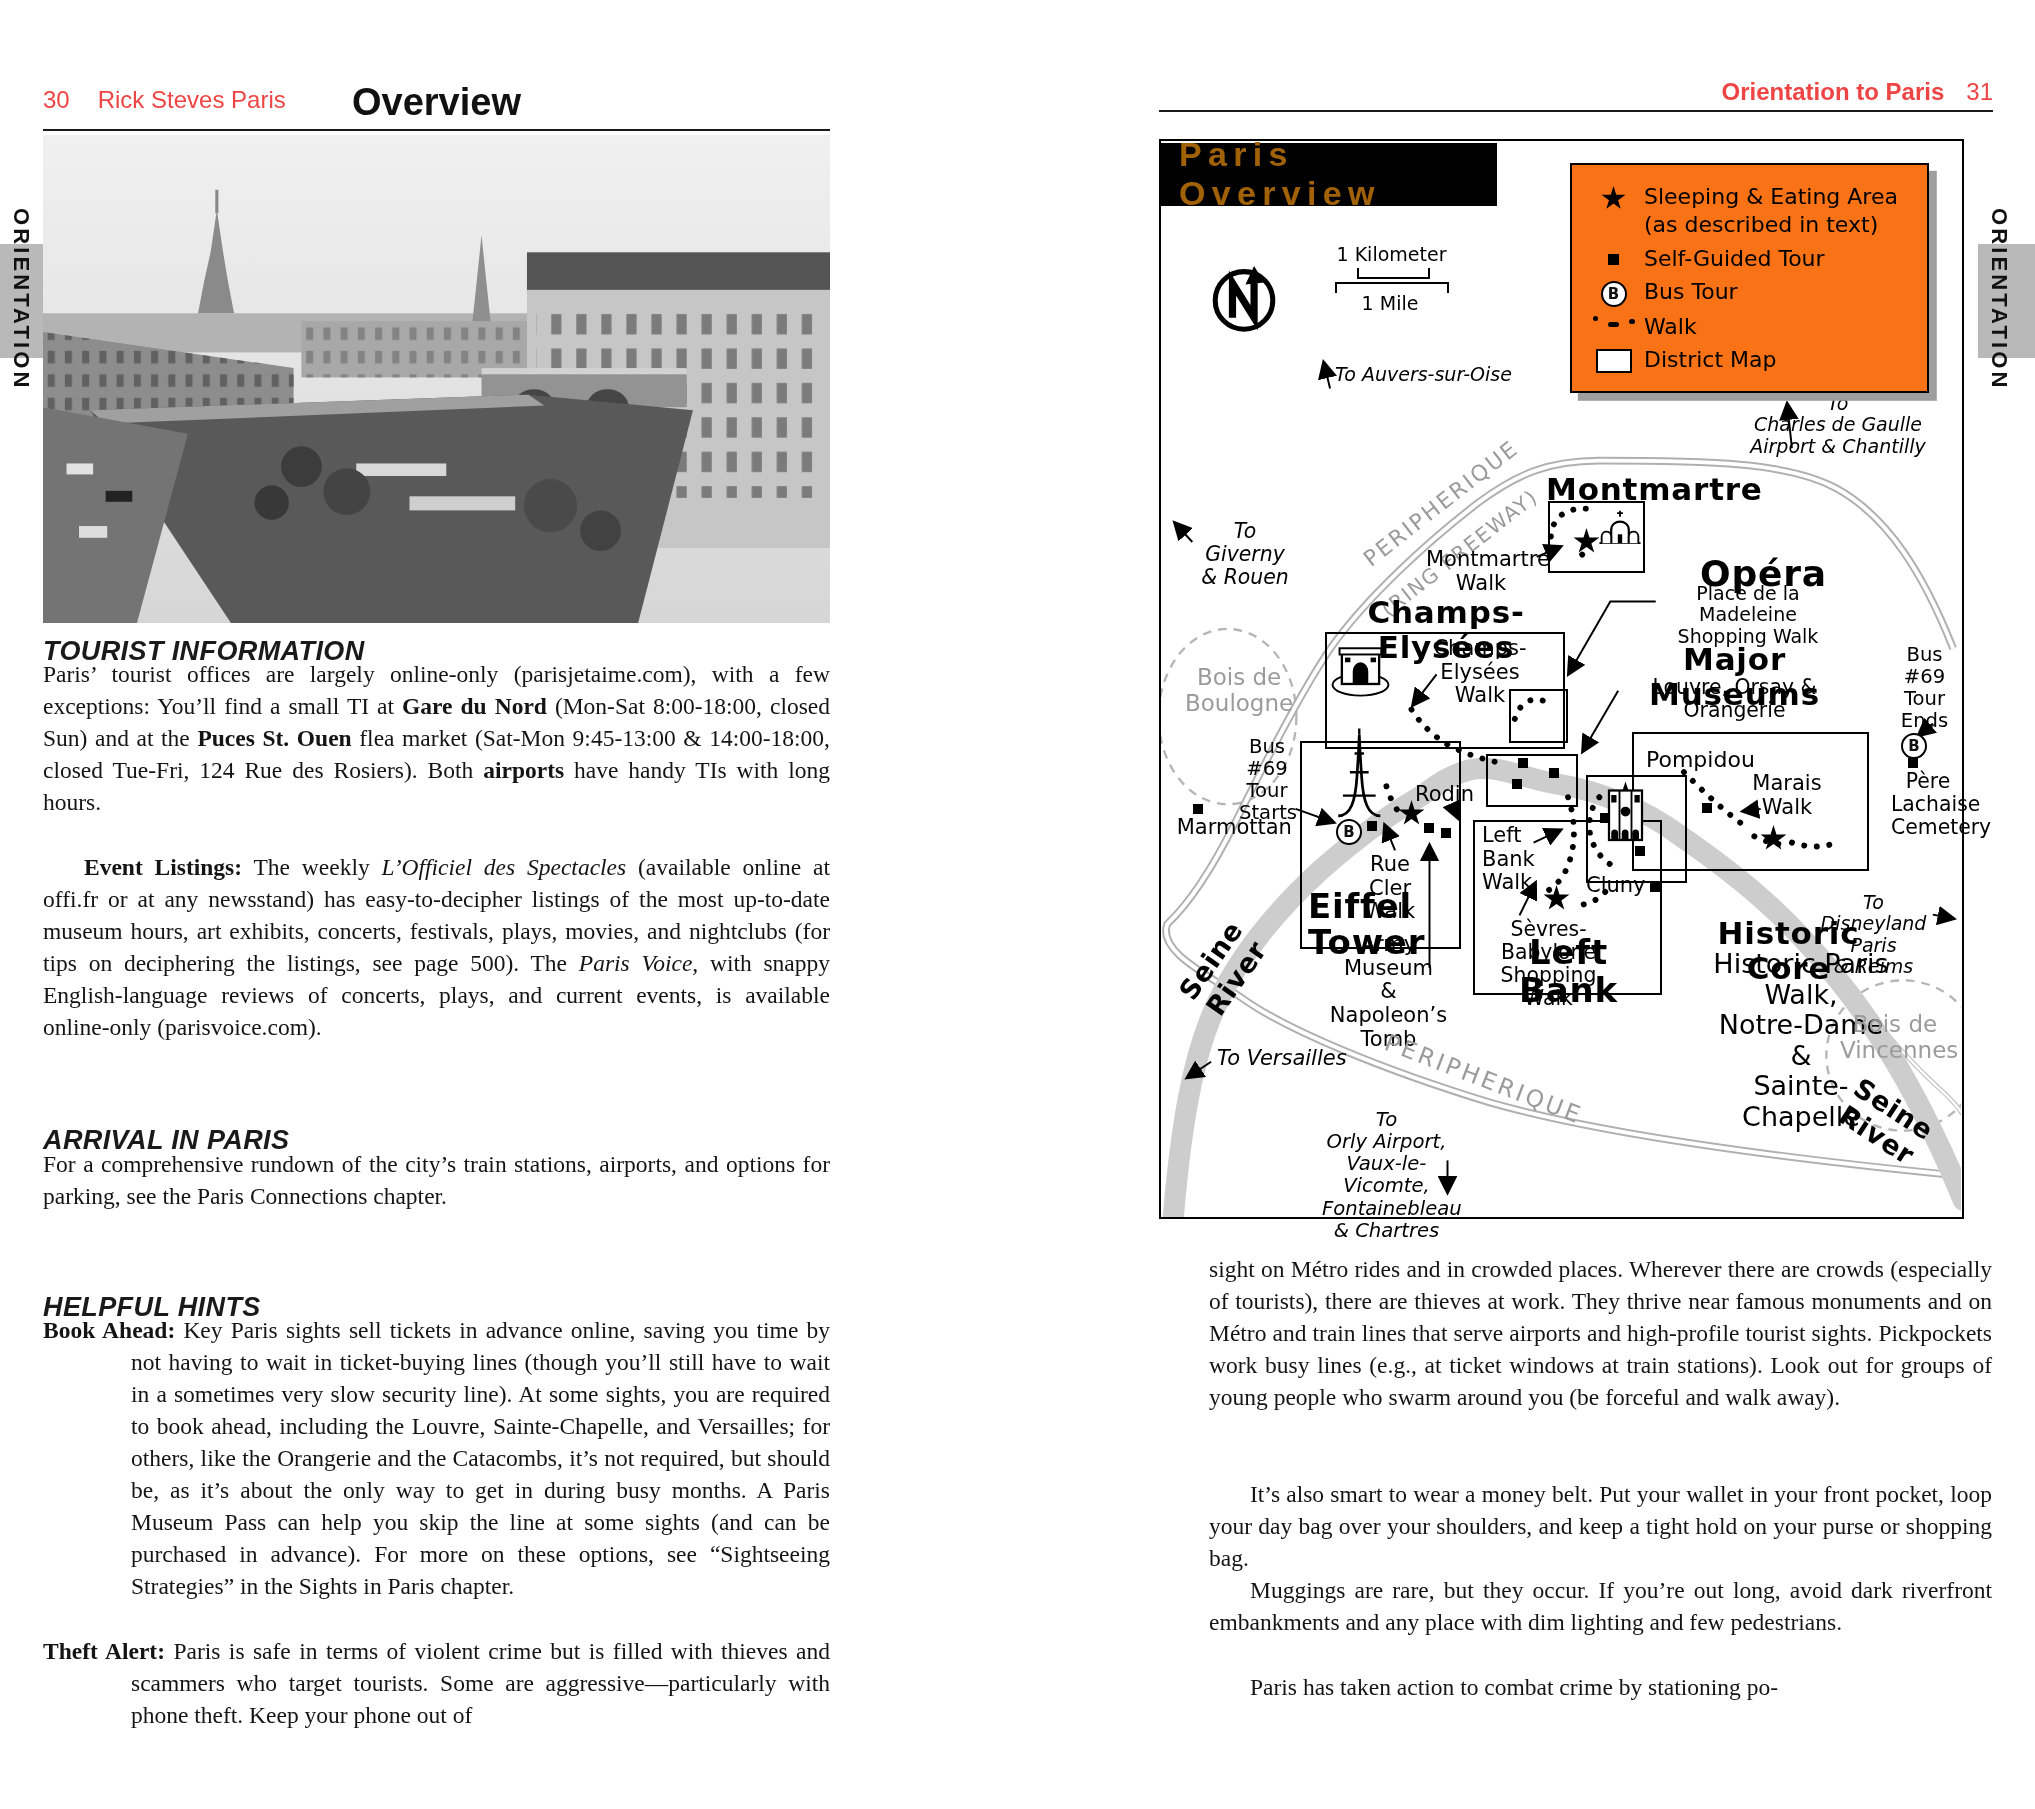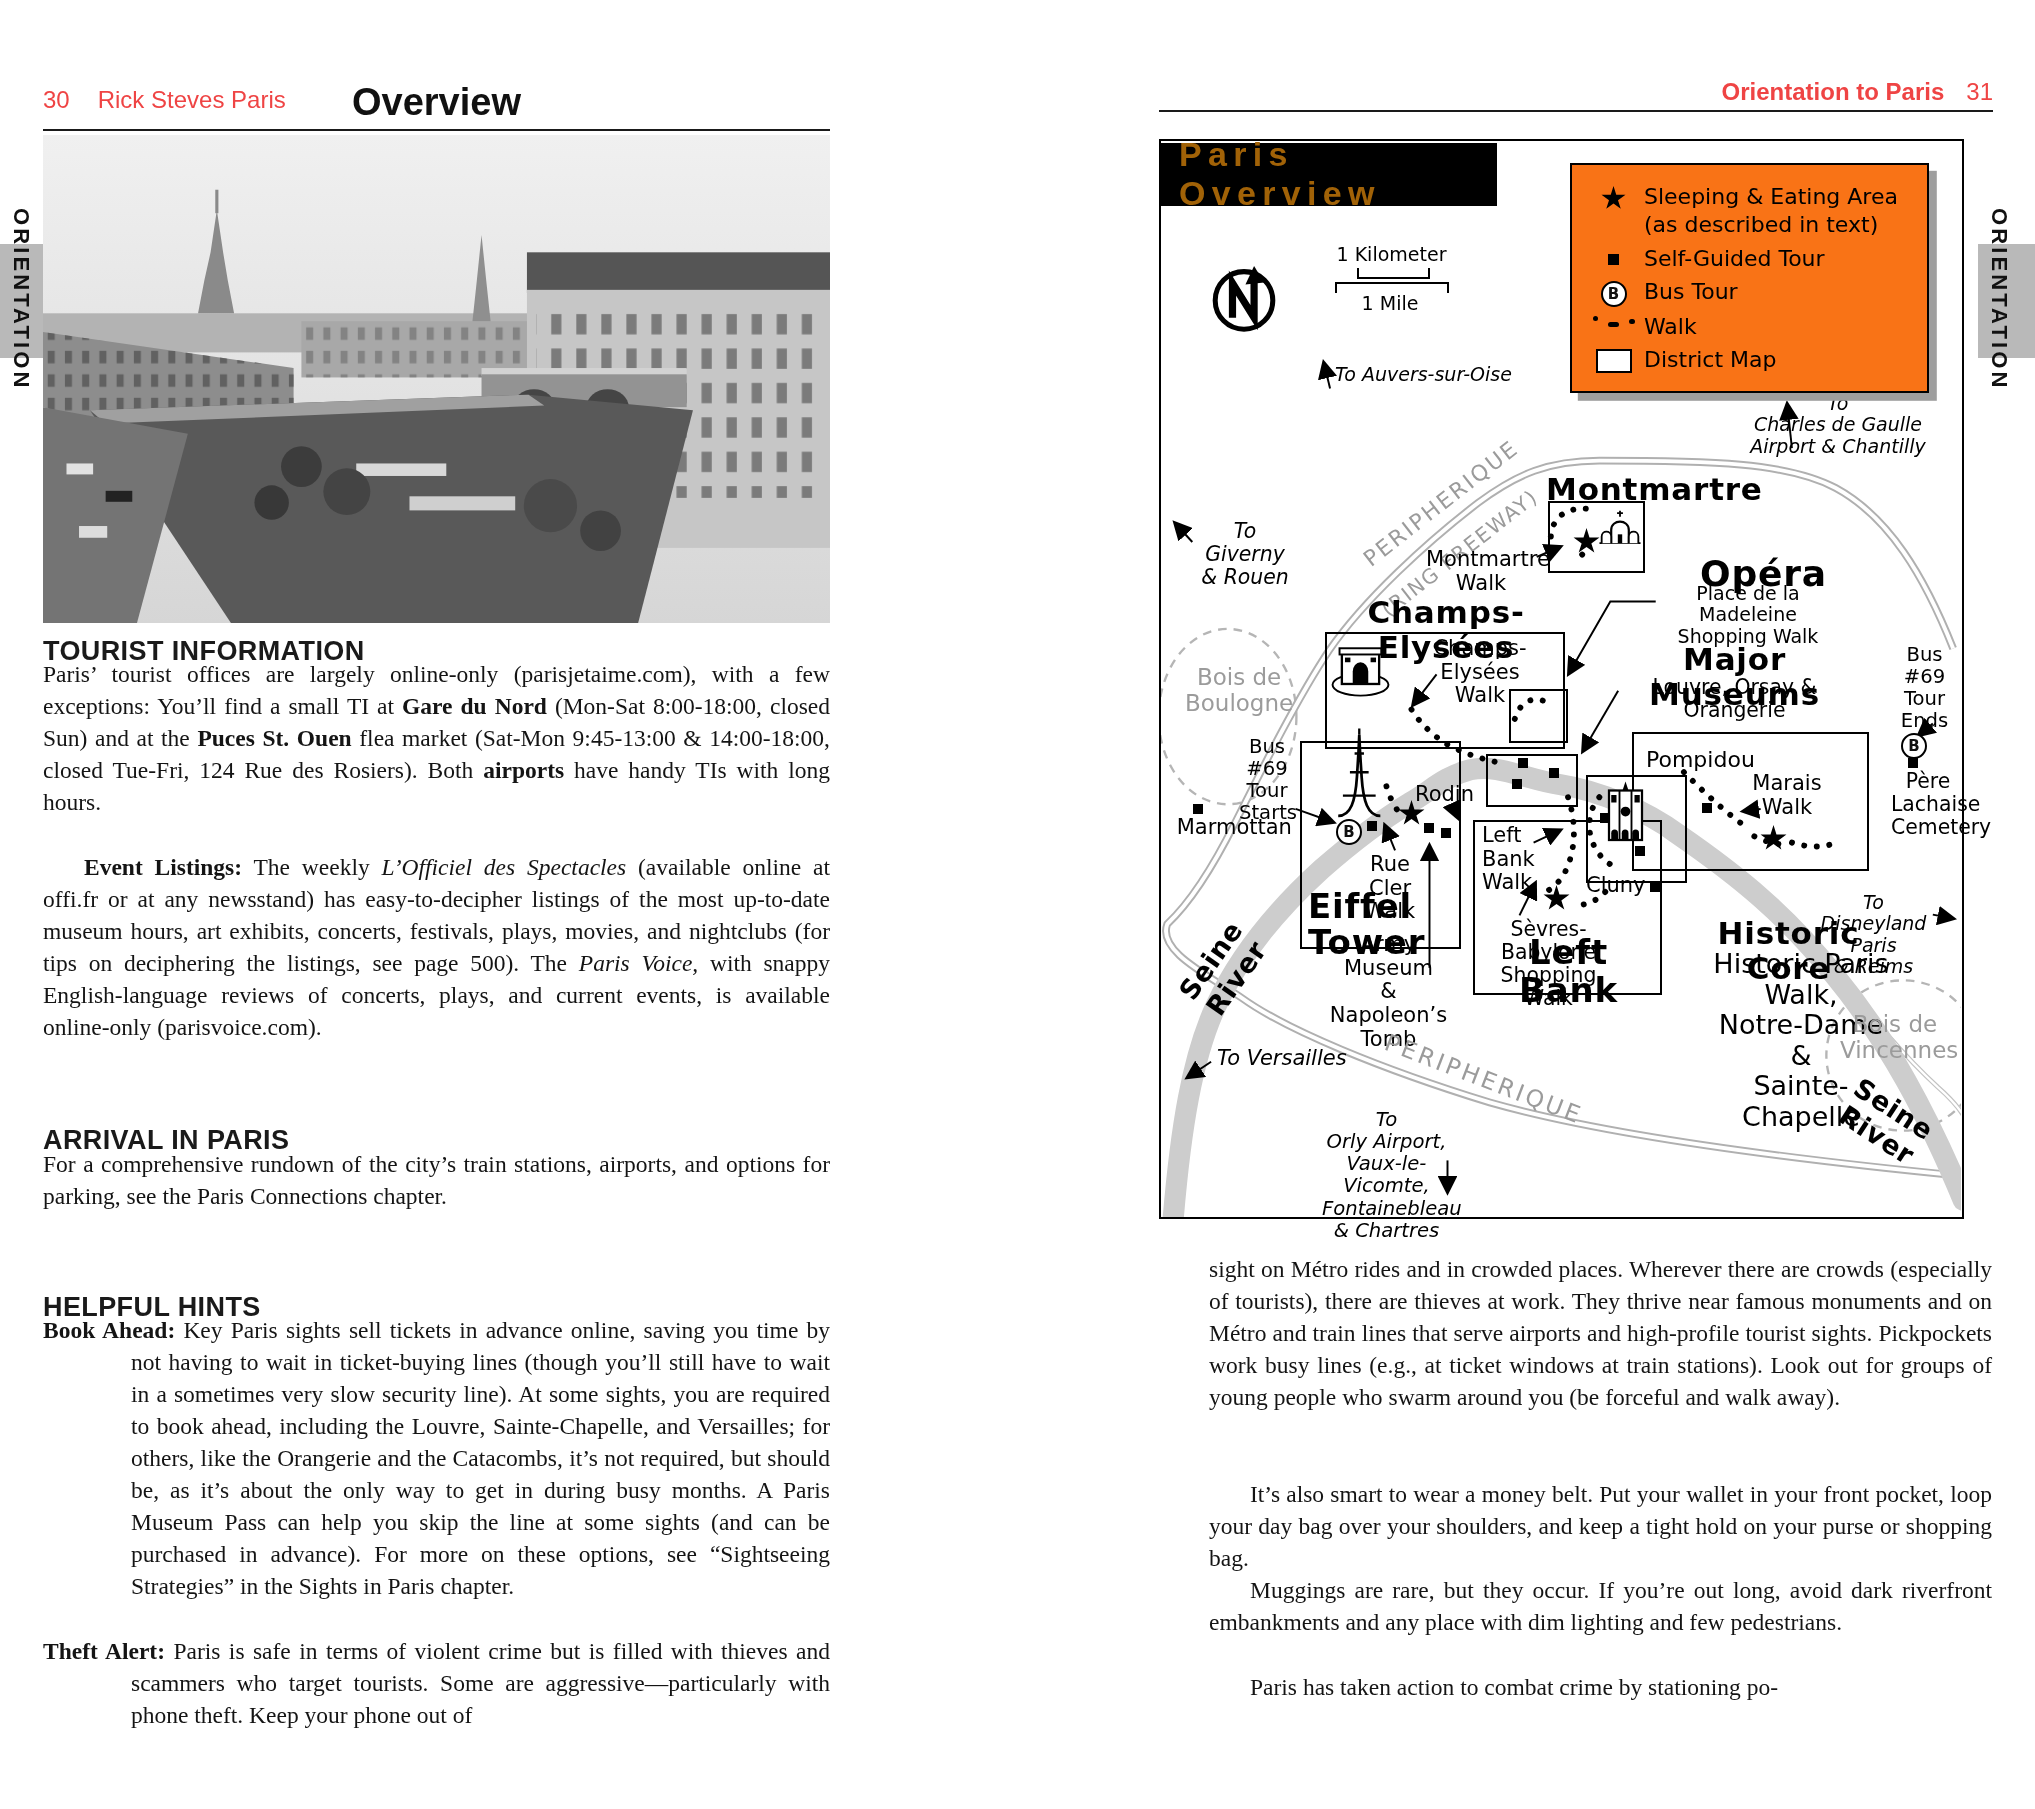--- a/index.html
+++ b/index.html
@@ -10,21 +10,21 @@
   .running-head{font-family:"Liberation Sans","DejaVu Sans",sans-serif;font-size:24px;color:#ef4444;}
   .rule{position:absolute;height:2.3px;background:#1a1a1a;}
   .side-tab-bg{position:absolute;width:57px;height:114px;background:#b9b9b9;}
   .side-tab{position:absolute;writing-mode:vertical-rl;text-orientation:mixed;
             font-family:"Liberation Sans","DejaVu Sans",sans-serif;font-weight:bold;
             font-size:22px;letter-spacing:3.1px;color:#111;}
   
   .page-title{position:absolute;font-family:"Liberation Sans","DejaVu Sans",sans-serif;
               font-weight:bold;font-size:38px;text-align:center;}
   .sec-head{position:absolute;font-family:"Liberation Sans","DejaVu Sans",sans-serif;
-            font-weight:bold;font-size:27px;letter-spacing:0.4px;color:#1a1a1a;}
+            font-weight:bold;font-size:27px;letter-spacing:0.4px;color:#1a1a1a;font-style:italic;}
   .body-p{position:absolute;font-size:23.5px;line-height:32px;text-align:justify;color:#141414;}
   .body-p b{font-weight:bold;}
   .body-p i{font-style:italic;}
   .ind{text-indent:41px;}
   .hang{padding-left:88px;text-indent:-88px;}
   
   .map{position:absolute;left:1159px;top:139px;width:805px;height:1080px;
        border:2.3px solid #000;box-sizing:border-box;background:#fff;
        font-family:"DejaVu Sans",sans-serif;}
   .map svg.art{position:absolute;left:0;top:0;z-index:1;}

